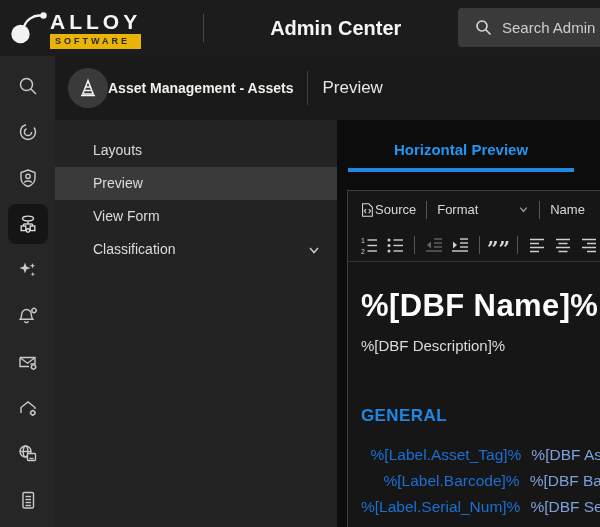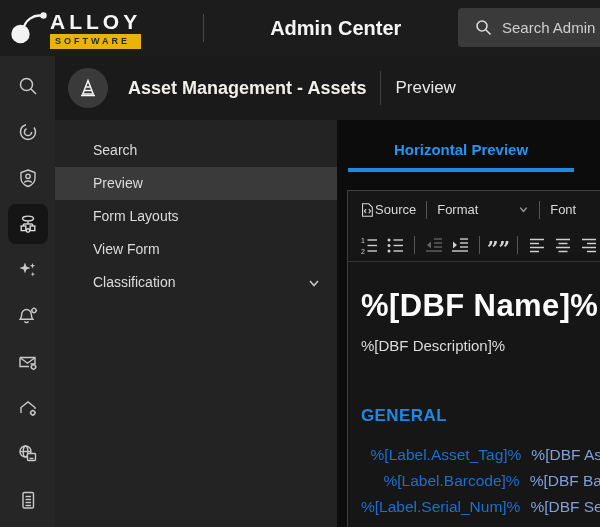--- a/index.html
+++ b/index.html
@@ -32,21 +32,21 @@
     background:#262626; display:flex; flex-direction:column; align-items:center; padding-top:7px; }
   .rail-item { width:46px; height:46px; display:flex; align-items:center; justify-content:center;
     cursor:pointer; }
   .rail-item.active { background:#151515; width:40px; height:40px; border-radius:8px; margin:3px 0; }
 
   
   .pagehead { position:absolute; left:55px; top:56px; width:545px; height:64px;
     background:#1a1a1a; display:flex; align-items:center; }
   .badge { width:40px; height:40px; border-radius:50%; background:#3a3a3a;
     margin-left:13px; display:flex; align-items:center; justify-content:center; }
-  .page-title { margin-left:20px; font-size:18px; font-weight:bold; color:#f2f0ea; }
+  .page-title { margin-left:0; font-size:14px; font-weight:bold; color:#f2f0ea; }
   .head-divider { width:1px; height:34px; background:#3f3f3f; margin:0 14px; }
   .page-sub { font-size:17px; color:#e6e6e6; }
 
   
   .sidenav { position:absolute; left:55px; top:120px; width:282px; height:407px;
     background:#232323; padding-top:14px; }
   .nav-item { position:relative; height:33px; line-height:33px; padding-left:38px;
     font-size:14px; color:#dcdcdc; cursor:pointer; }
   .nav-item.selected { background:#3a3a3a; }
   .nav-item .chev { position:absolute; right:16px; top:10px; }
@@ -240,23 +240,22 @@
           <line x1="5" y1="19.5" x2="19" y2="19.5"></line>
         </svg>
       </span>
     </div>
     <div class="page-title">Asset Management - Assets</div>
     <div class="head-divider"></div>
     <div class="page-sub">Preview</div>
   </div>
 
   <div class="sidenav">
-    <div class="nav-item">Search</div>
+    <div class="nav-item">Layouts</div>
     <div class="nav-item selected">Preview</div>
-    <div class="nav-item">Form Layouts</div>
     <div class="nav-item">View Form</div>
     <div class="nav-item">
       <span>Classification</span>
       <span class="chev">
         <svg width="14" height="14" viewBox="0 0 14 14" fill="none" stroke="#c9c9c9" stroke-width="1.5">
           <polyline points="3,5 7,9.5 11,5"></polyline>
         </svg>
       </span>
     </div>
   </div>
@@ -282,21 +281,21 @@
           <div class="tb-btn format-btn">
             <span>Format</span>
             <span>
               <svg width="11" height="11" viewBox="0 0 12 12" fill="none" stroke="#9c9c9c" stroke-width="1.5">
                 <polyline points="2.5,4 6,8 9.5,4"></polyline>
               </svg>
             </span>
           </div>
           <div class="tb-sep"></div>
           <div class="tb-btn">
-            <span>Font</span>
+            <span>Name</span>
           </div>
         </div>
 
         <div class="tb-row2">
           <div class="tb-ic">
             <svg width="20" height="20" viewBox="0 0 20 20">
               <g stroke="#cfcfcf" stroke-width="1.4">
                   <line x1="8.5" y1="5" x2="18" y2="5"></line>
                   <line x1="8.5" y1="10.5" x2="18" y2="10.5"></line>
                   <line x1="8.5" y1="16" x2="18" y2="16"></line>

